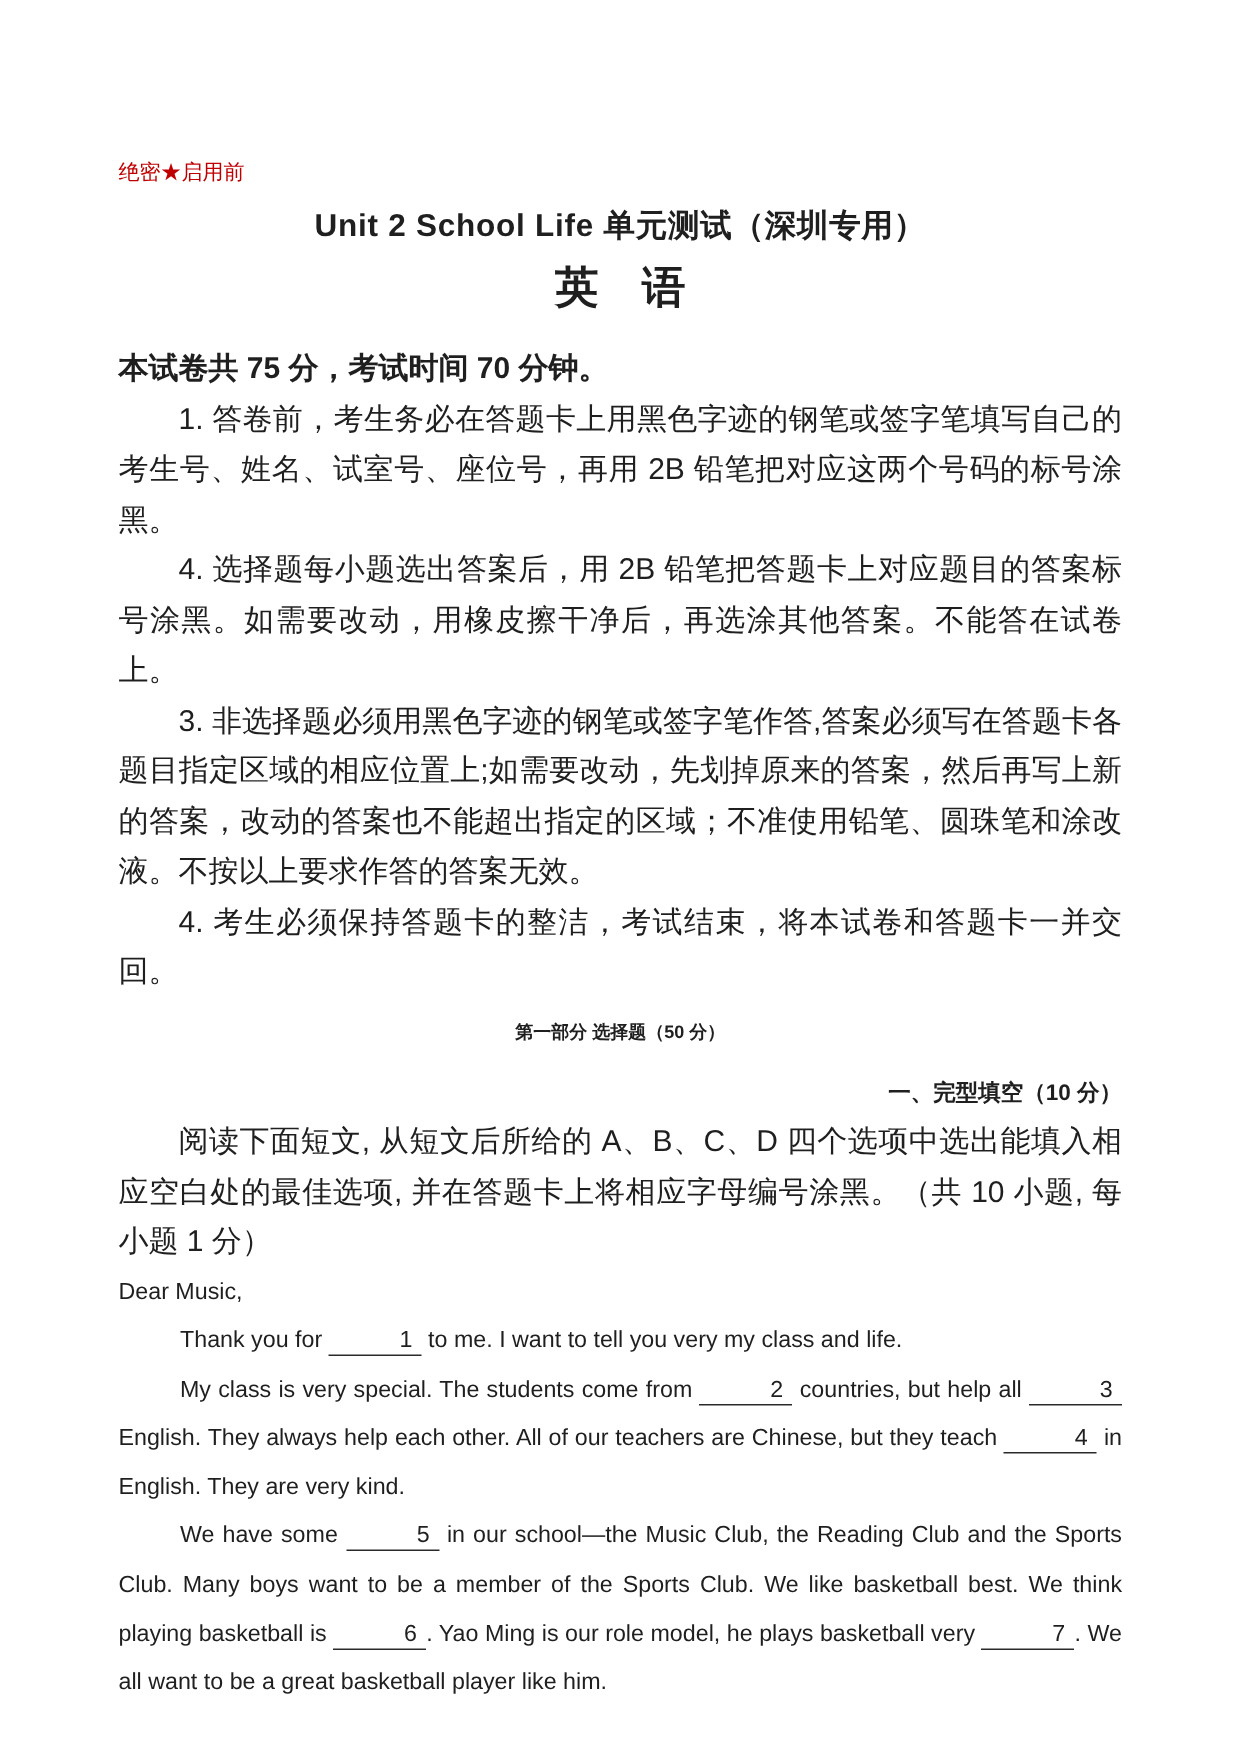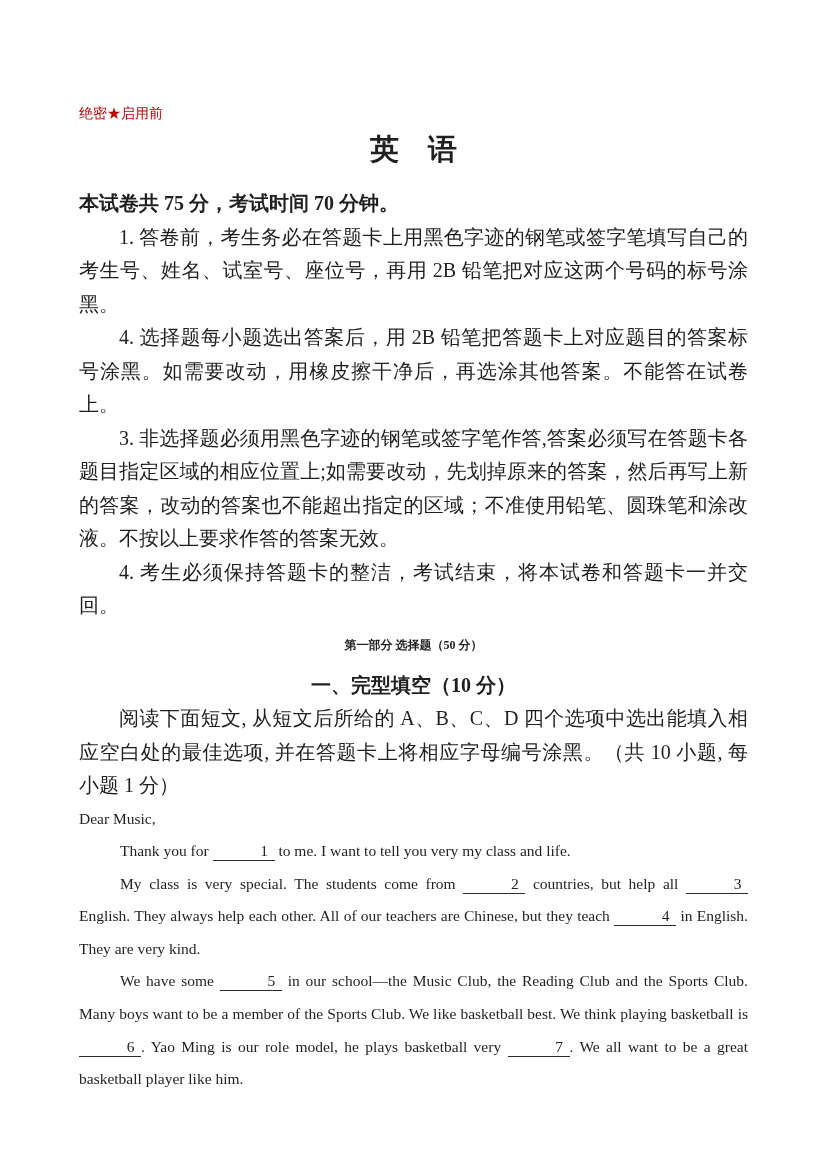--- a/index.html
+++ b/index.html
@@ -10,21 +10,21 @@
   .page {
     position: relative;
     width: 827px;
     height: 1155px;
     margin: 0 auto;
     background: #ffffff;
     overflow: hidden;
     box-sizing: border-box;
     padding: 104px 79px 0 79px;
     color: #1f1f1f;
-    font-family: Liberation Serif, serif;
+    font-family: Liberation Sans, sans-serif;
   }
   .secrecy {
     font-size: 14px;
     line-height: 20px;
     font-weight: normal;
     text-align: left;
   }
   .title {
     margin: 10px 0 0 0;
     font-size: 21px;
@@ -57,24 +57,24 @@
   }
   .part-heading {
     margin: 2px 0 4px 0;
     font-size: 12px;
     line-height: 40px;
     font-weight: bold;
     text-align: center;
   }
   .section-heading {
     margin: 0;
-    font-size: 20px;
+    font-size: 15px;
     line-height: 33.5px;
     font-weight: bold;
-    text-align: center;
+    text-align: right;
   }
   .cloze p.en {
     margin: 0;
     font-size: 15.5px;
     line-height: 32.6px;
     text-align: justify;
   }
   .cloze p.en.indent-en {
     text-indent: 41px;
   }
@@ -87,20 +87,21 @@
     padding: 0 2px;
   }
 </style>
 </head>
 <body>
 
 <div class="page">
 
   <div class="secrecy" style="color: rgb(192, 0, 0);">绝密★启用前</div>
 
+  <h1 class="title">Unit 2 School Life 单元测试（深圳专用）</h1>
 
   <h2 class="subject">英　语</h2>
 
   <div class="body-block">
 
     <p class="line bold">本试卷共 75 分，考试时间 70 分钟。</p>
 
 
     <p class="line indent-cn">1. 答卷前，考生务必在答题卡上用黑色字迹的钢笔或签字笔填写自己的考生号、姓名、试室号、座位号，再用 2B 铅笔把对应这两个号码的标号涂黑。</p>
     <p class="line indent-cn">4. 选择题每小题选出答案后，用 2B 铅笔把答题卡上对应题目的答案标号涂黑。如需要改动，用橡皮擦干净后，再选涂其他答案。不能答在试卷上。</p>

